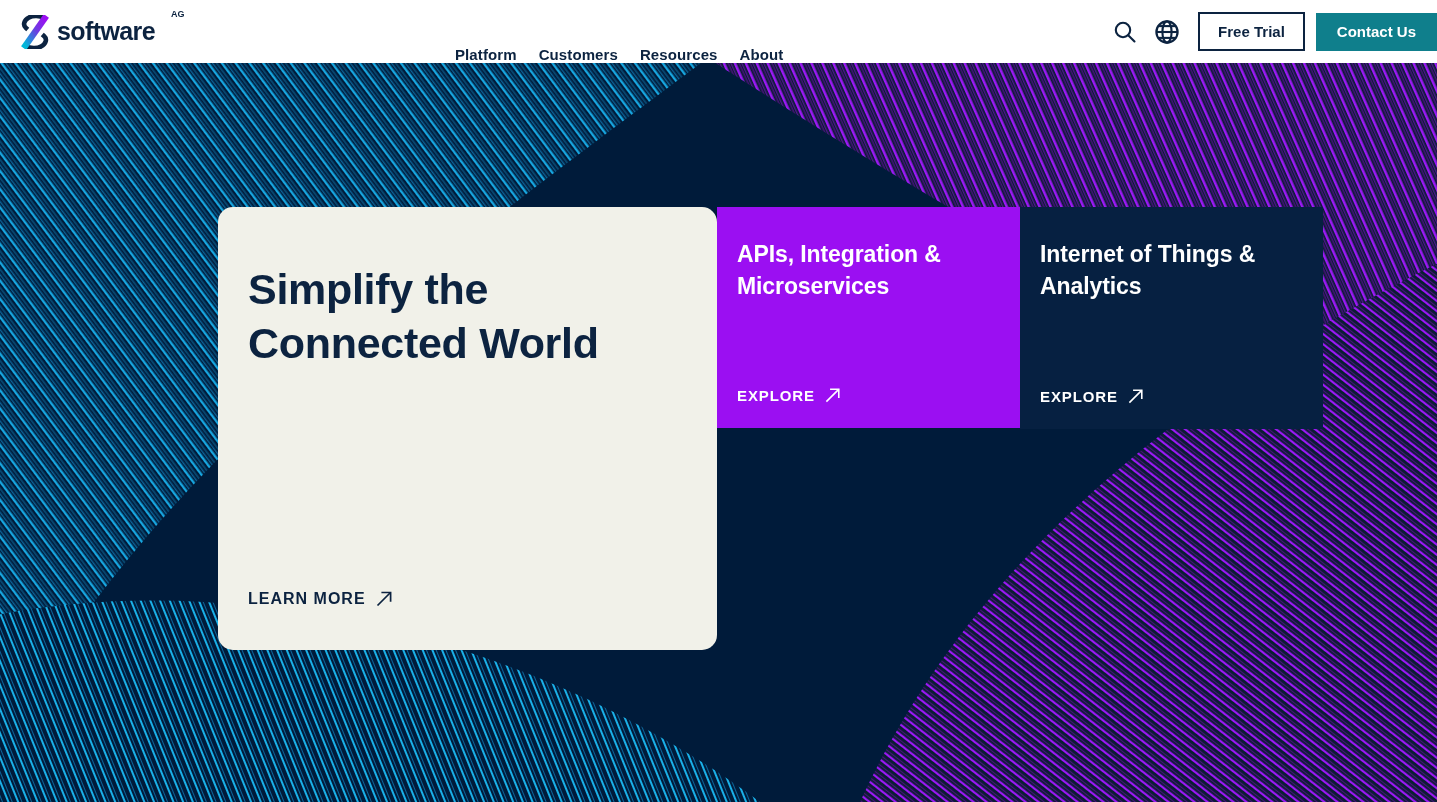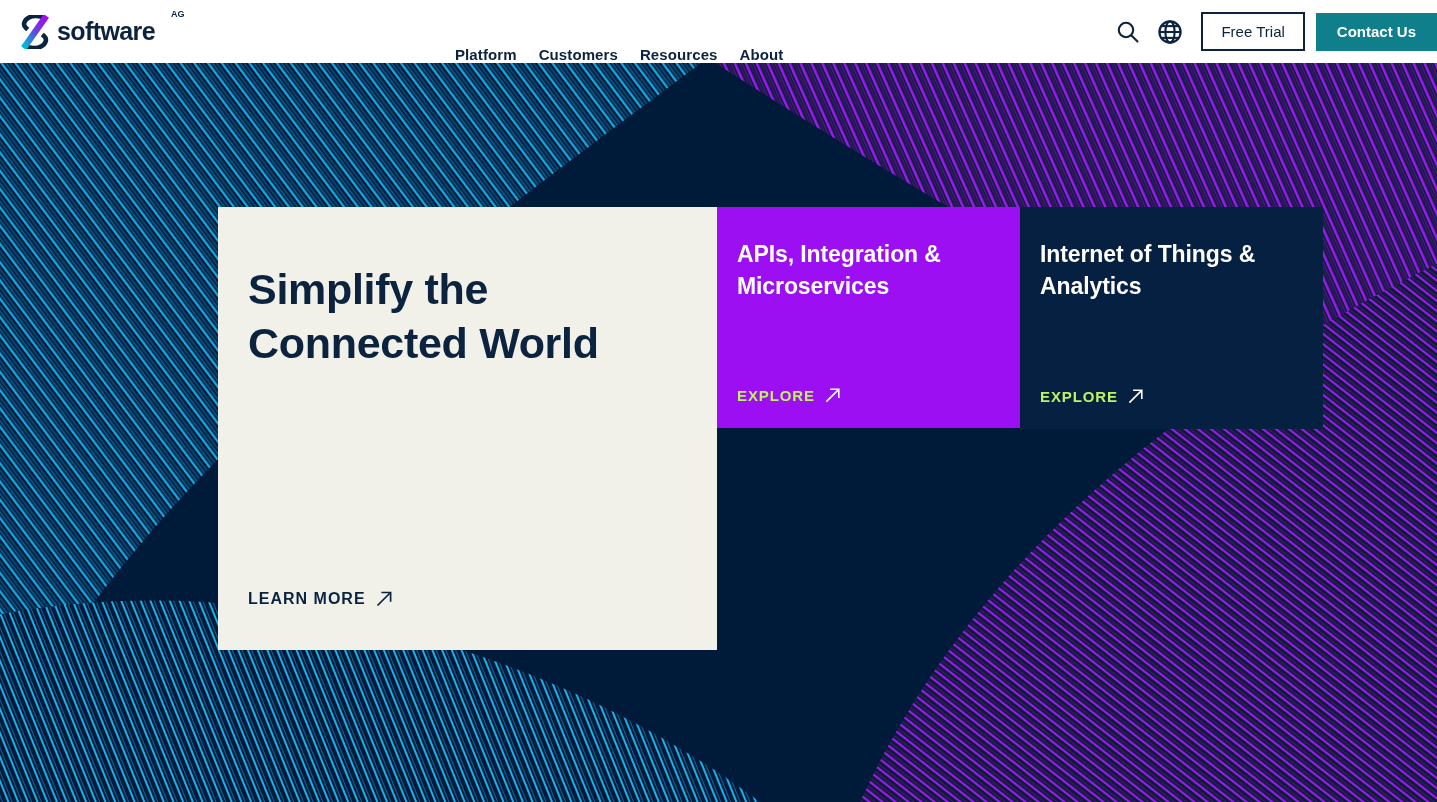--- a/index.html
+++ b/index.html
@@ -101,21 +101,21 @@
   .icon-gap-2 { margin-right: 14px; }
 
   .btn-outline {
     height: 39px;
     min-width: 88px;
     padding: 0 18px;
     border: 2px solid #0c2340;
     background: #ffffff;
     color: #0c2340;
     font-size: 15px;
-    font-weight: 400;
+    font-weight: 700;
     font-family: "Liberation Sans", sans-serif;
     display: flex;
     align-items: center;
     justify-content: center;
     cursor: pointer;
     margin-right: 11px;
   }
   .btn-solid {
     height: 38px;
     padding: 0 21px;
@@ -153,20 +153,21 @@
   }
 
   .card-main {
     width: 499px;
     height: 443px;
     background: #f1f1e9;
     padding: 55px 46px 42px 30px;
     display: flex;
     flex-direction: column;
     justify-content: space-between;
+    border-radius: 15px;
   }
   .card-main h1 {
     font-size: 43px;
     line-height: 1.26;
     font-weight: 700;
     color: #0c2340;
     letter-spacing: -0.3px;
   }
 
   .card-col {
@@ -195,21 +196,21 @@
   .cta {
     display: inline-flex;
     align-items: center;
     gap: 9px;
     cursor: pointer;
     font-size: 15px;
     font-weight: 700;
     letter-spacing: 0.9px;
   }
   .cta-dark { color: #0c2340; }
-  .cta-light { color: #bef264; margin-top: 21px; }
+  .cta-light { color: #ffffff; margin-top: 21px; }
   .cta svg { display: block; }
   .cta-main { font-size: 16px; letter-spacing: 1px; }
 </style>
 </head>
 <body>
 
 <div class="page">
 
   <header class="header">
 

